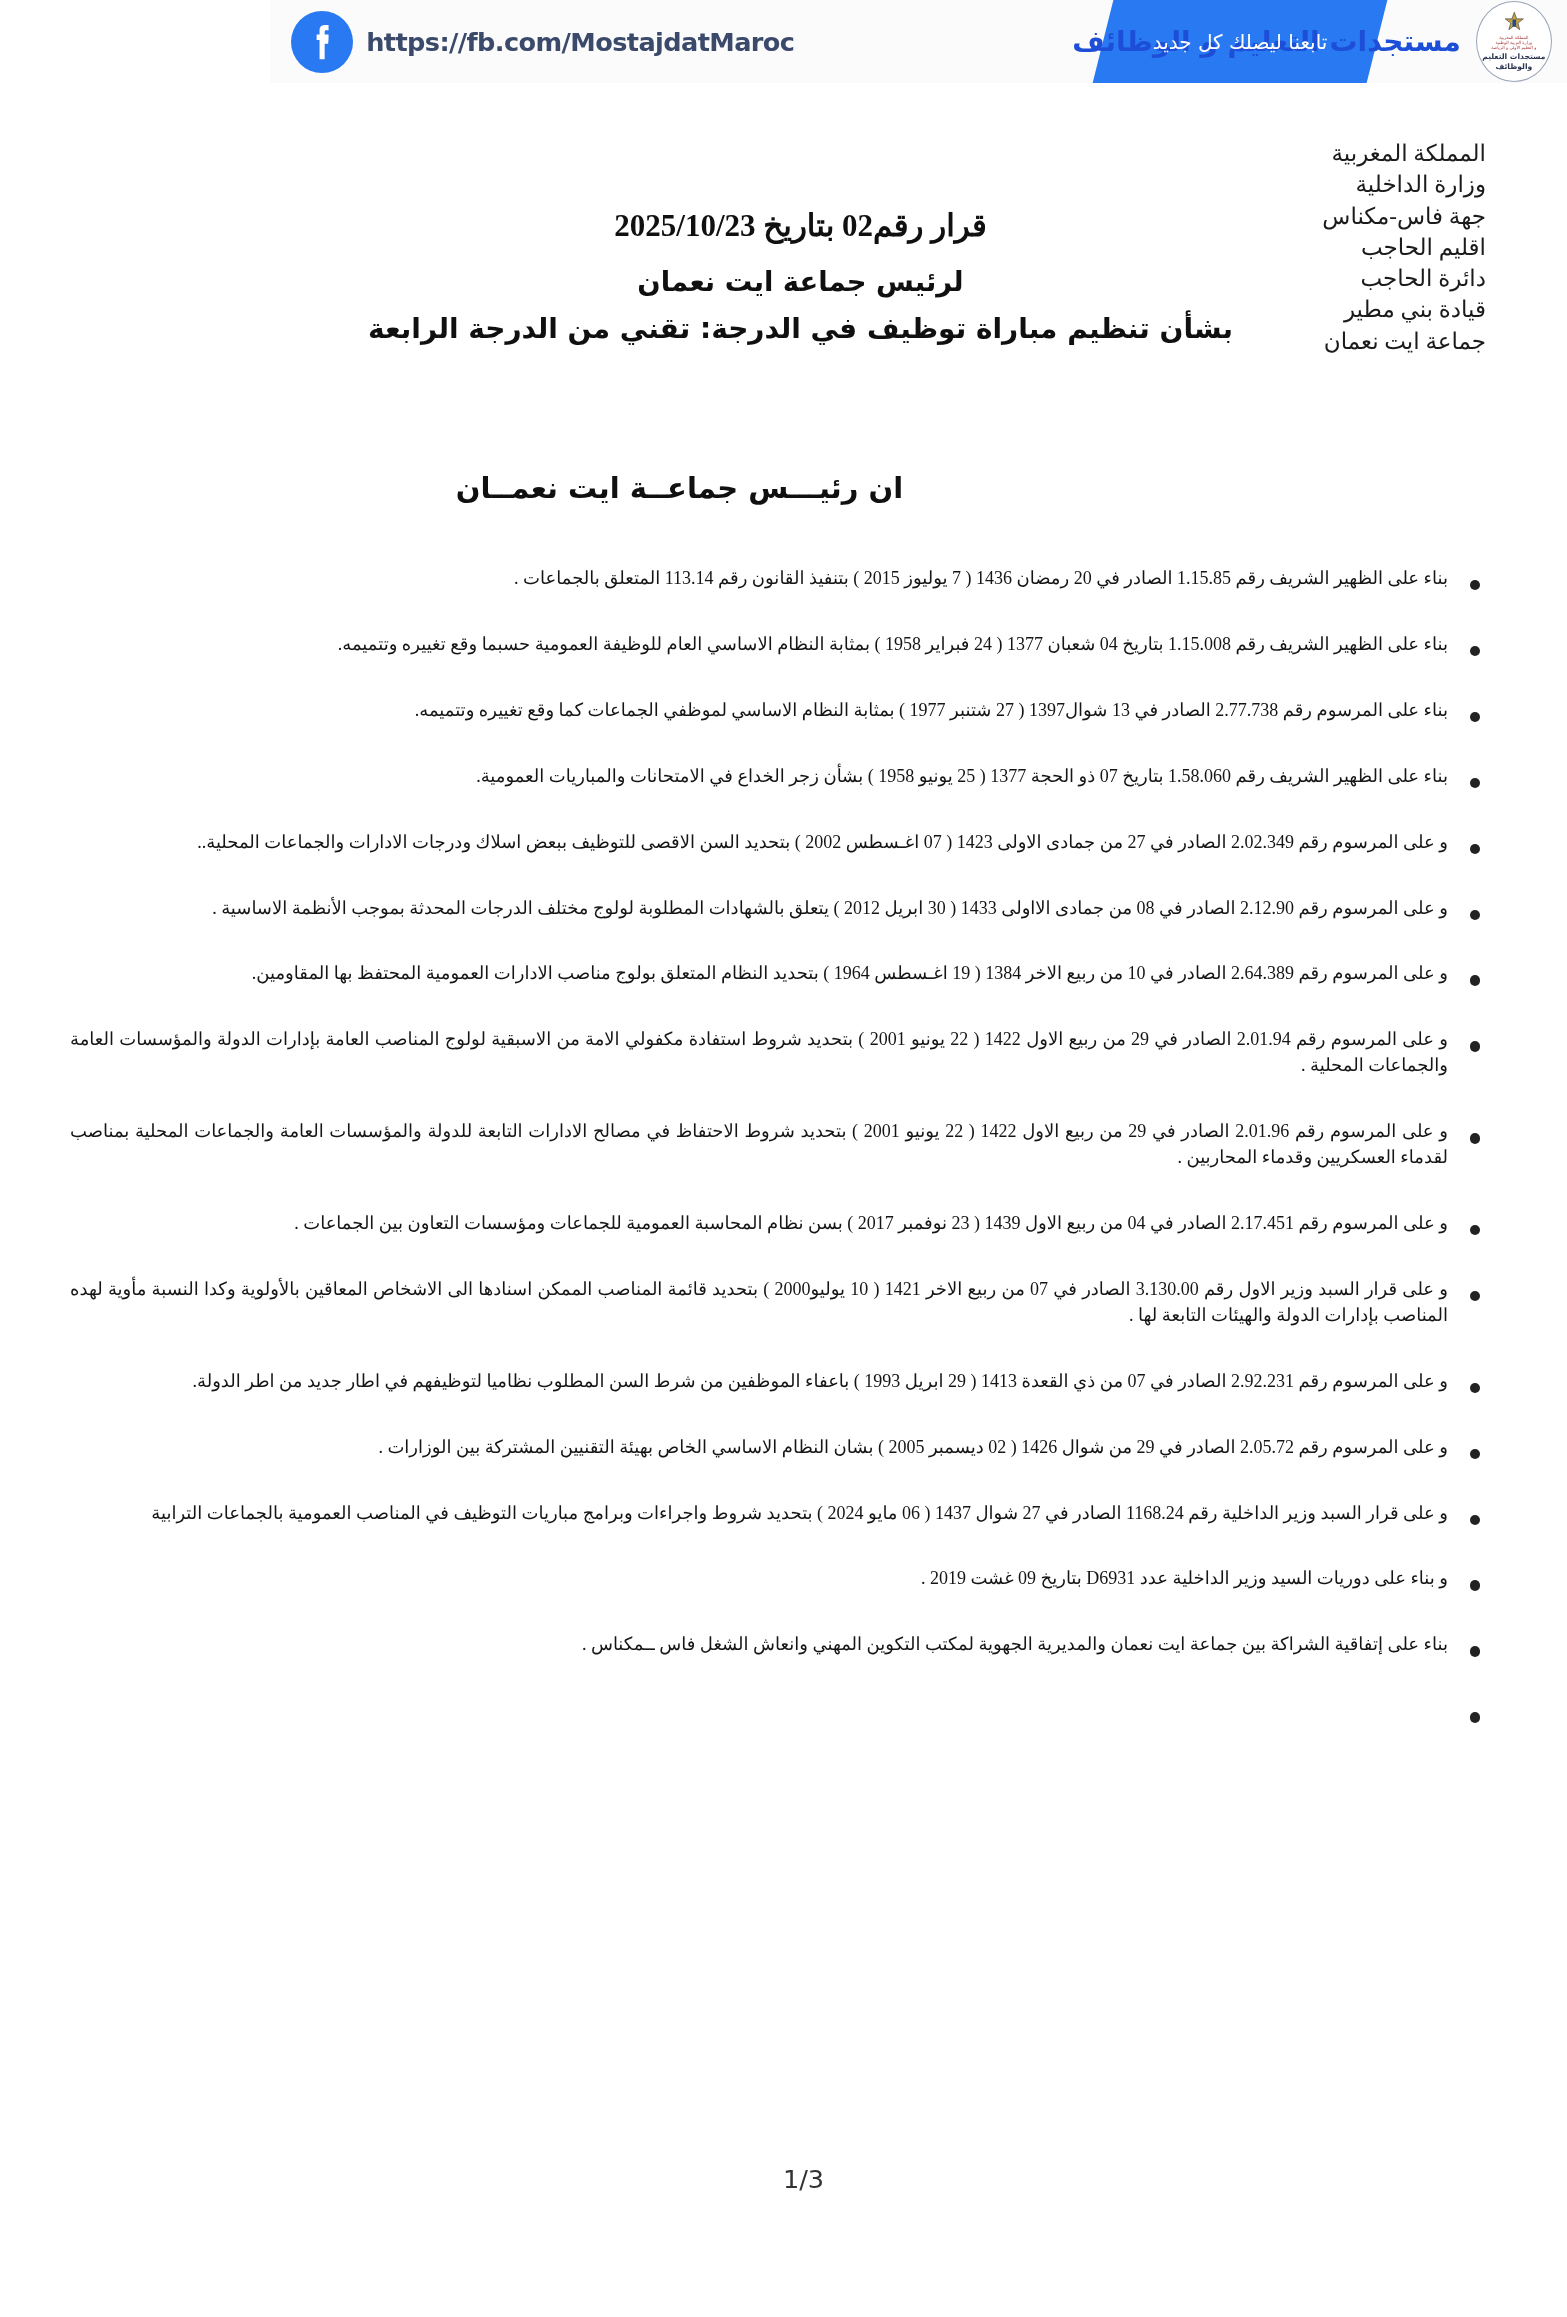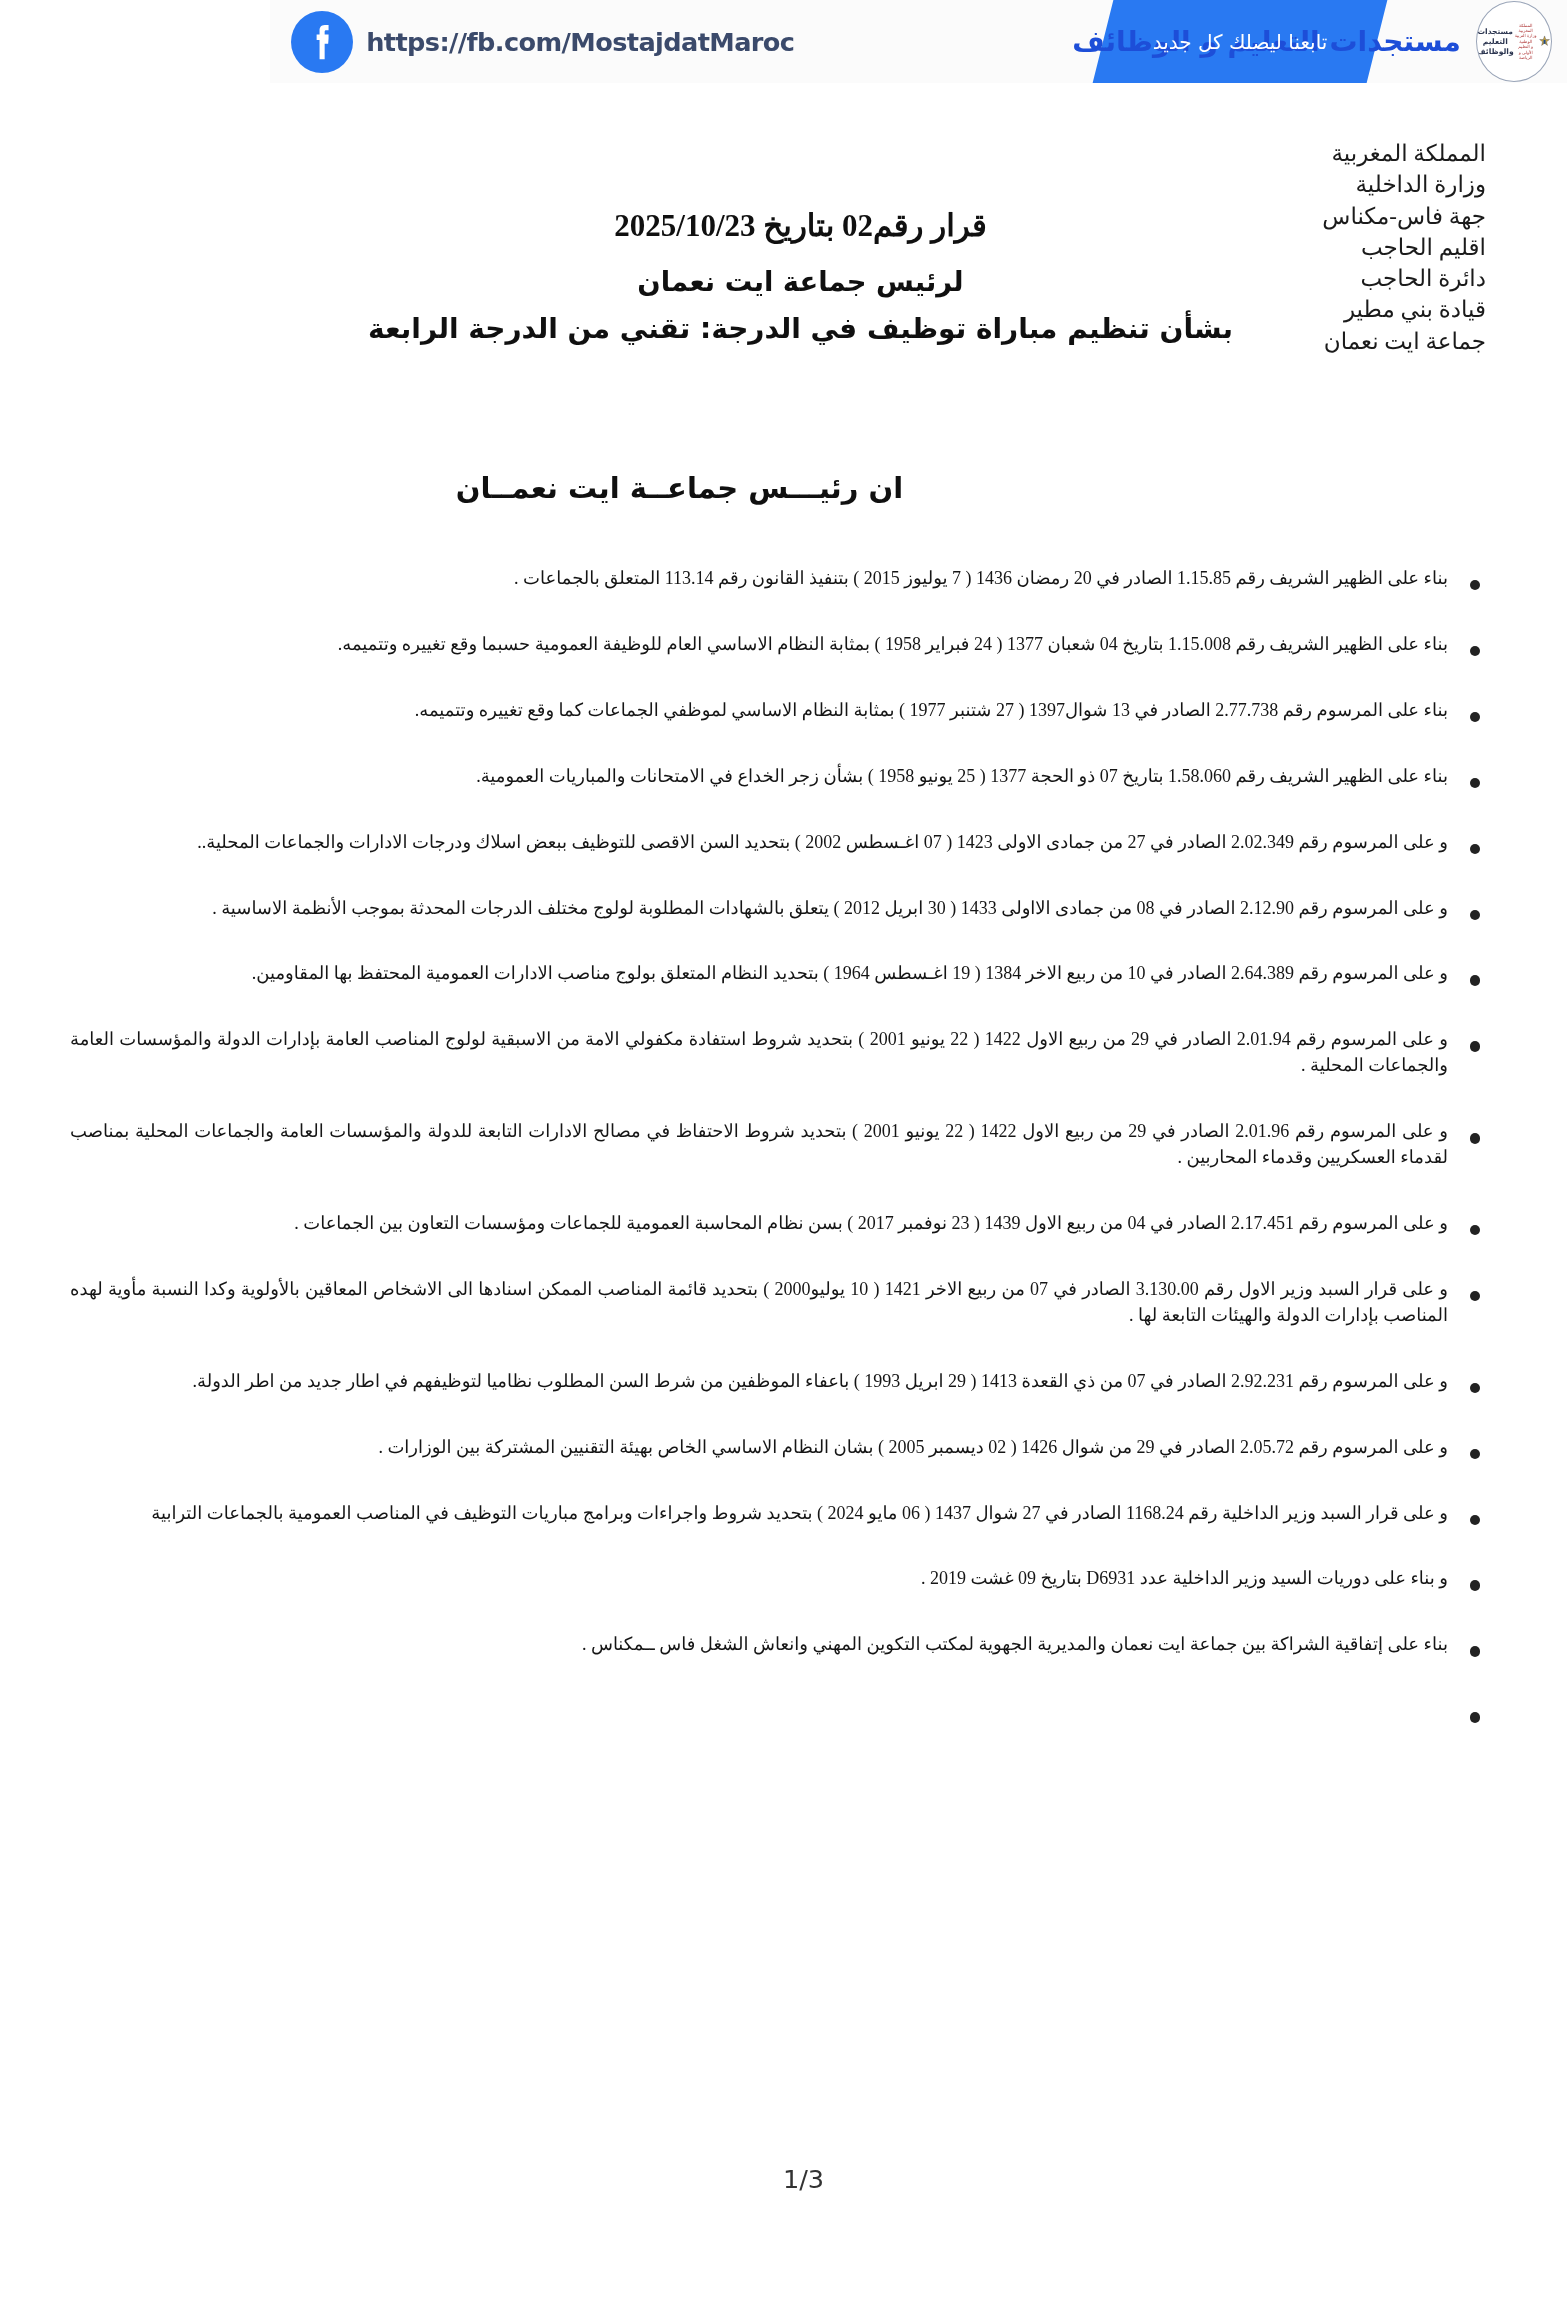--- a/index.html
+++ b/index.html
@@ -95,21 +95,21 @@
     direction: rtl;
     padding-right: 9.5px;
   }
   .brand-oval {
     width: 74px;
     height: 79px;
     border-radius: 50%;
     border: 1.9px solid #9aa5b8;
     background: #ffffff;
     display: flex;
-    flex-direction: row;
+    flex-direction: column;
     align-items: center;
     justify-content: center;
     flex: none;
     margin-right: 5.7px;
     overflow: hidden;
   }
   .brand-emblem {
     width: 24.6px;
     height: 23px;
     margin-bottom: 0.9px;

